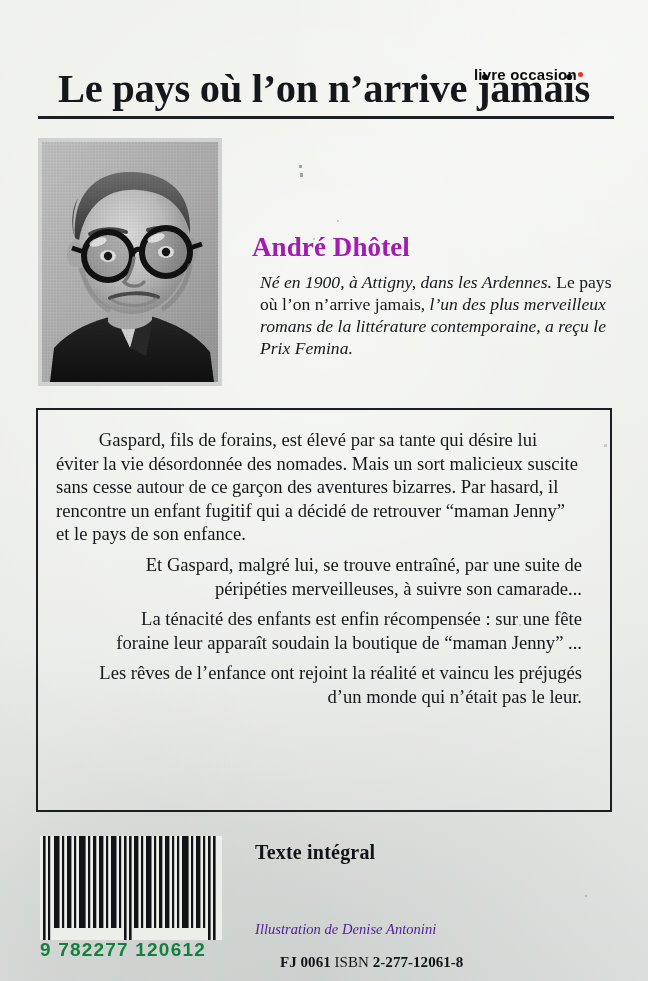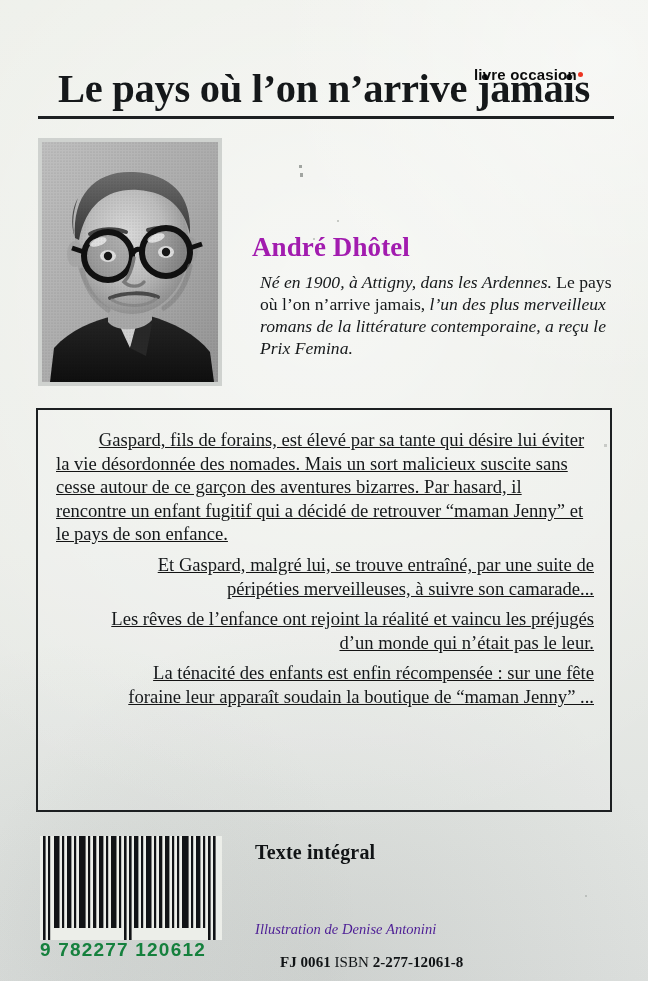--- a/index.html
+++ b/index.html
@@ -135,22 +135,21 @@
     position: absolute;
     left: 36px;
     top: 408px;
     width: 576px;
     height: 404px;
     border: 2.5px solid #1c1f21;
     box-sizing: border-box;
     background: rgba(255,255,255,0.10);
   }
   .synopsis-inner {
-    padding: 18px 16px 0 18px;
-    text-decoration: underline;
+    padding: 18px 28px 0 18px;
   }
   .synopsis-inner p {
     margin: 0 0 0 0;
     font-size: 18.6px;
     line-height: 1.27;
     text-indent: 2.3em;
     color: #15181a;
   }
   .synopsis-inner p + p {
     margin-top: 7px;
@@ -311,22 +310,22 @@
     <span class="it">l’un des plus merveilleux romans de la</span>
     <span class="it">littérature contemporaine, a reçu le Prix</span>
     <span class="it">Femina.</span>
   </div>
 </div>
 
 <div class="synopsis-box">
   <div class="synopsis-inner">
     <p>Gaspard, fils de forains, est élevé par sa tante qui désire lui éviter la vie désordonnée des nomades. Mais un sort malicieux suscite sans cesse autour de ce garçon des aventures bizarres. Par hasard, il rencontre un enfant fugitif qui a décidé de retrouver “maman Jenny” et le pays de son enfance.</p>
     <p>Et Gaspard, malgré lui, se trouve entraîné, par une suite de péripéties merveilleuses, à suivre son camarade...</p>
+    <p>La ténacité des enfants est enfin récompensée : sur une fête foraine leur apparaît soudain la boutique de “maman Jenny” ...</p>
     <p>Les rêves de l’enfance ont rejoint la réalité et vaincu les préjugés d’un monde qui n’était pas le leur.</p>
-    <p>La ténacité des enfants est enfin récompensée : sur une fête foraine leur apparaît soudain la boutique de “maman Jenny” ...</p>
   </div>
 </div>
 
 <div class="barcode-wrap">
   <svg class="barcode-bars" viewBox="0 0 182 104" preserveAspectRatio="none">
     <rect x="0" y="0" width="182" height="104" fill="#eceee9"></rect>
     <g fill="#111316">
       <rect x="3" y="0" width="2.6" height="104"></rect>
       <rect x="8" y="0" width="2.2" height="104"></rect>
       <rect x="14" y="0" width="5.5" height="92"></rect>

